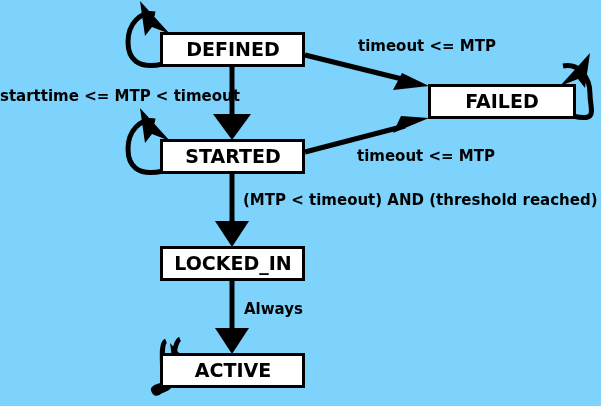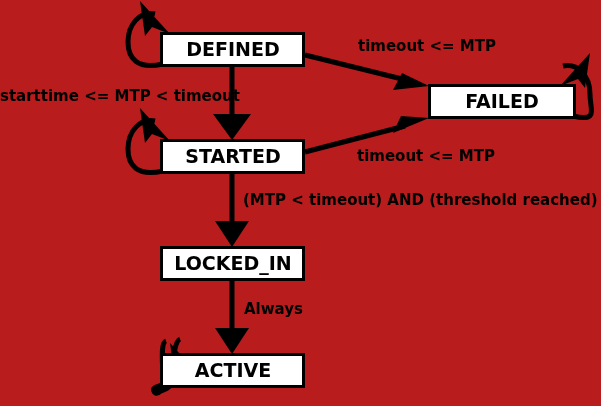--- a/index.html
+++ b/index.html
@@ -4,21 +4,21 @@
 <style>
   html, body {
     margin: 0;
     padding: 0;
     background: #ffffff;
   }
   #diagram-root {
     position: relative;
     width: 601px;
     height: 406px;
-    background: #b91c1c;
+    background: #7dd3fc;
     overflow: hidden;
     font-family: "DejaVu Sans", sans-serif;
   }
   #state-svg {
     position: absolute;
     left: 0;
     top: 0;
     width: 601px;
     height: 406px;
   }

